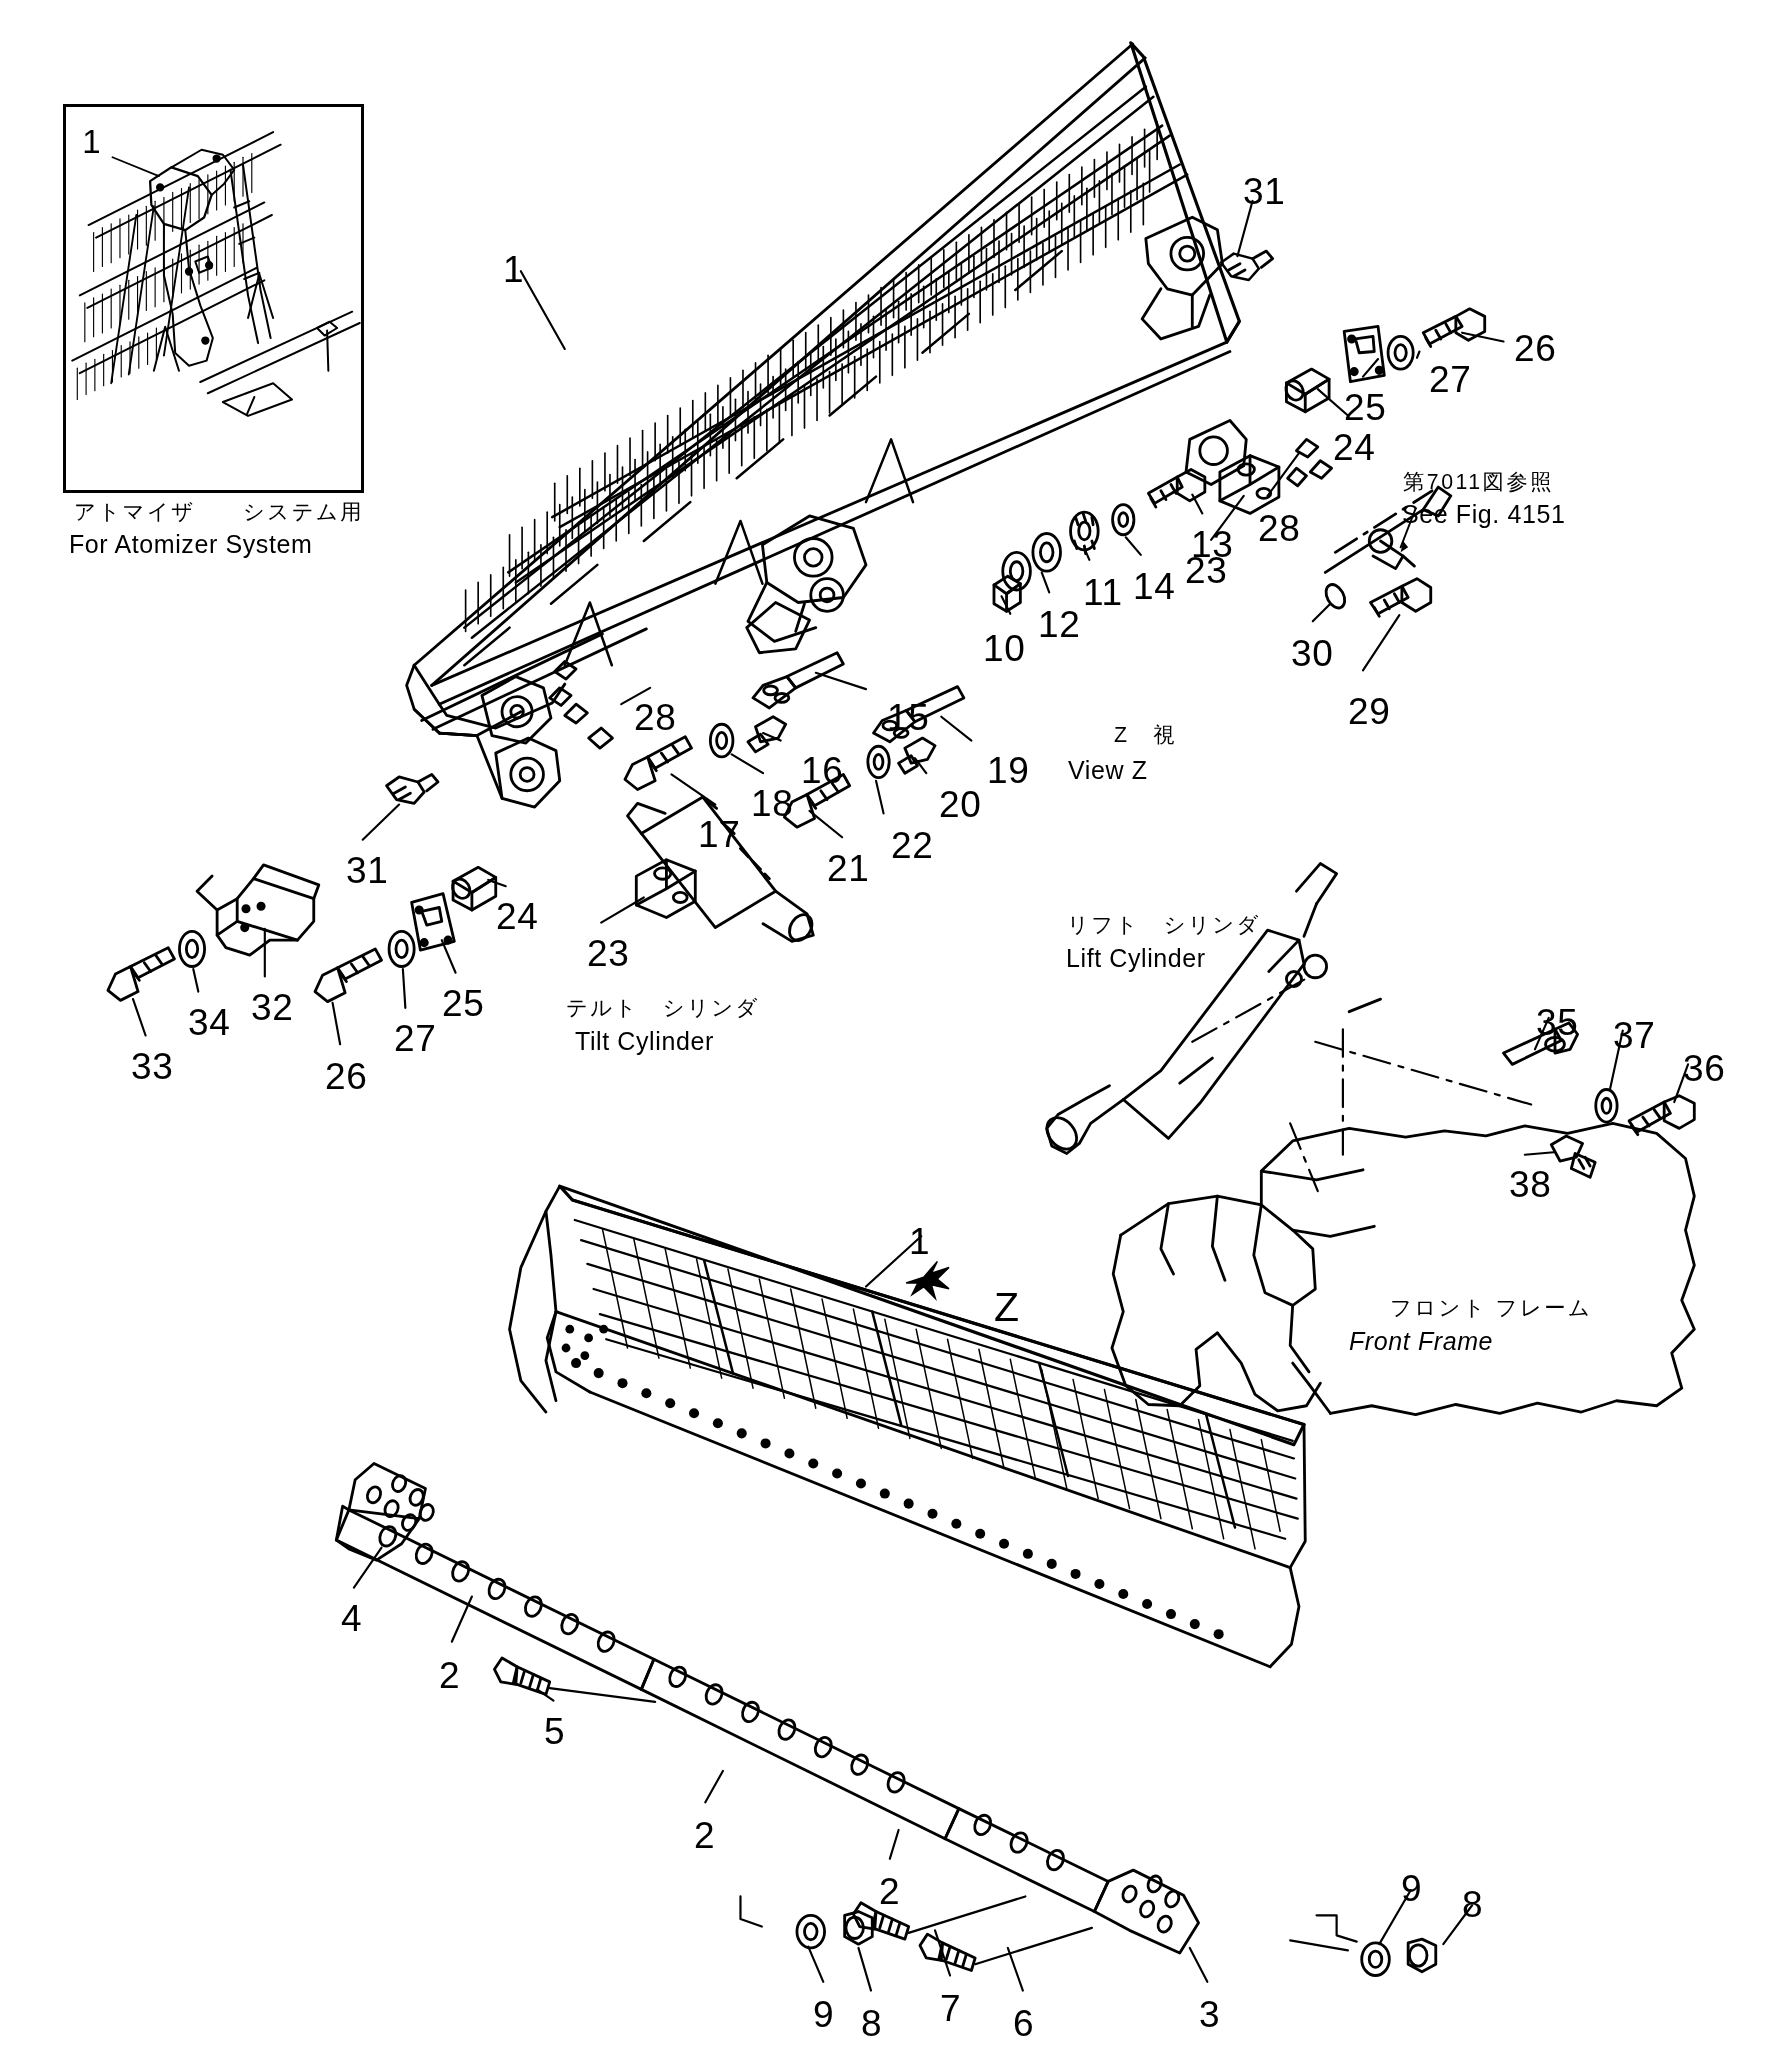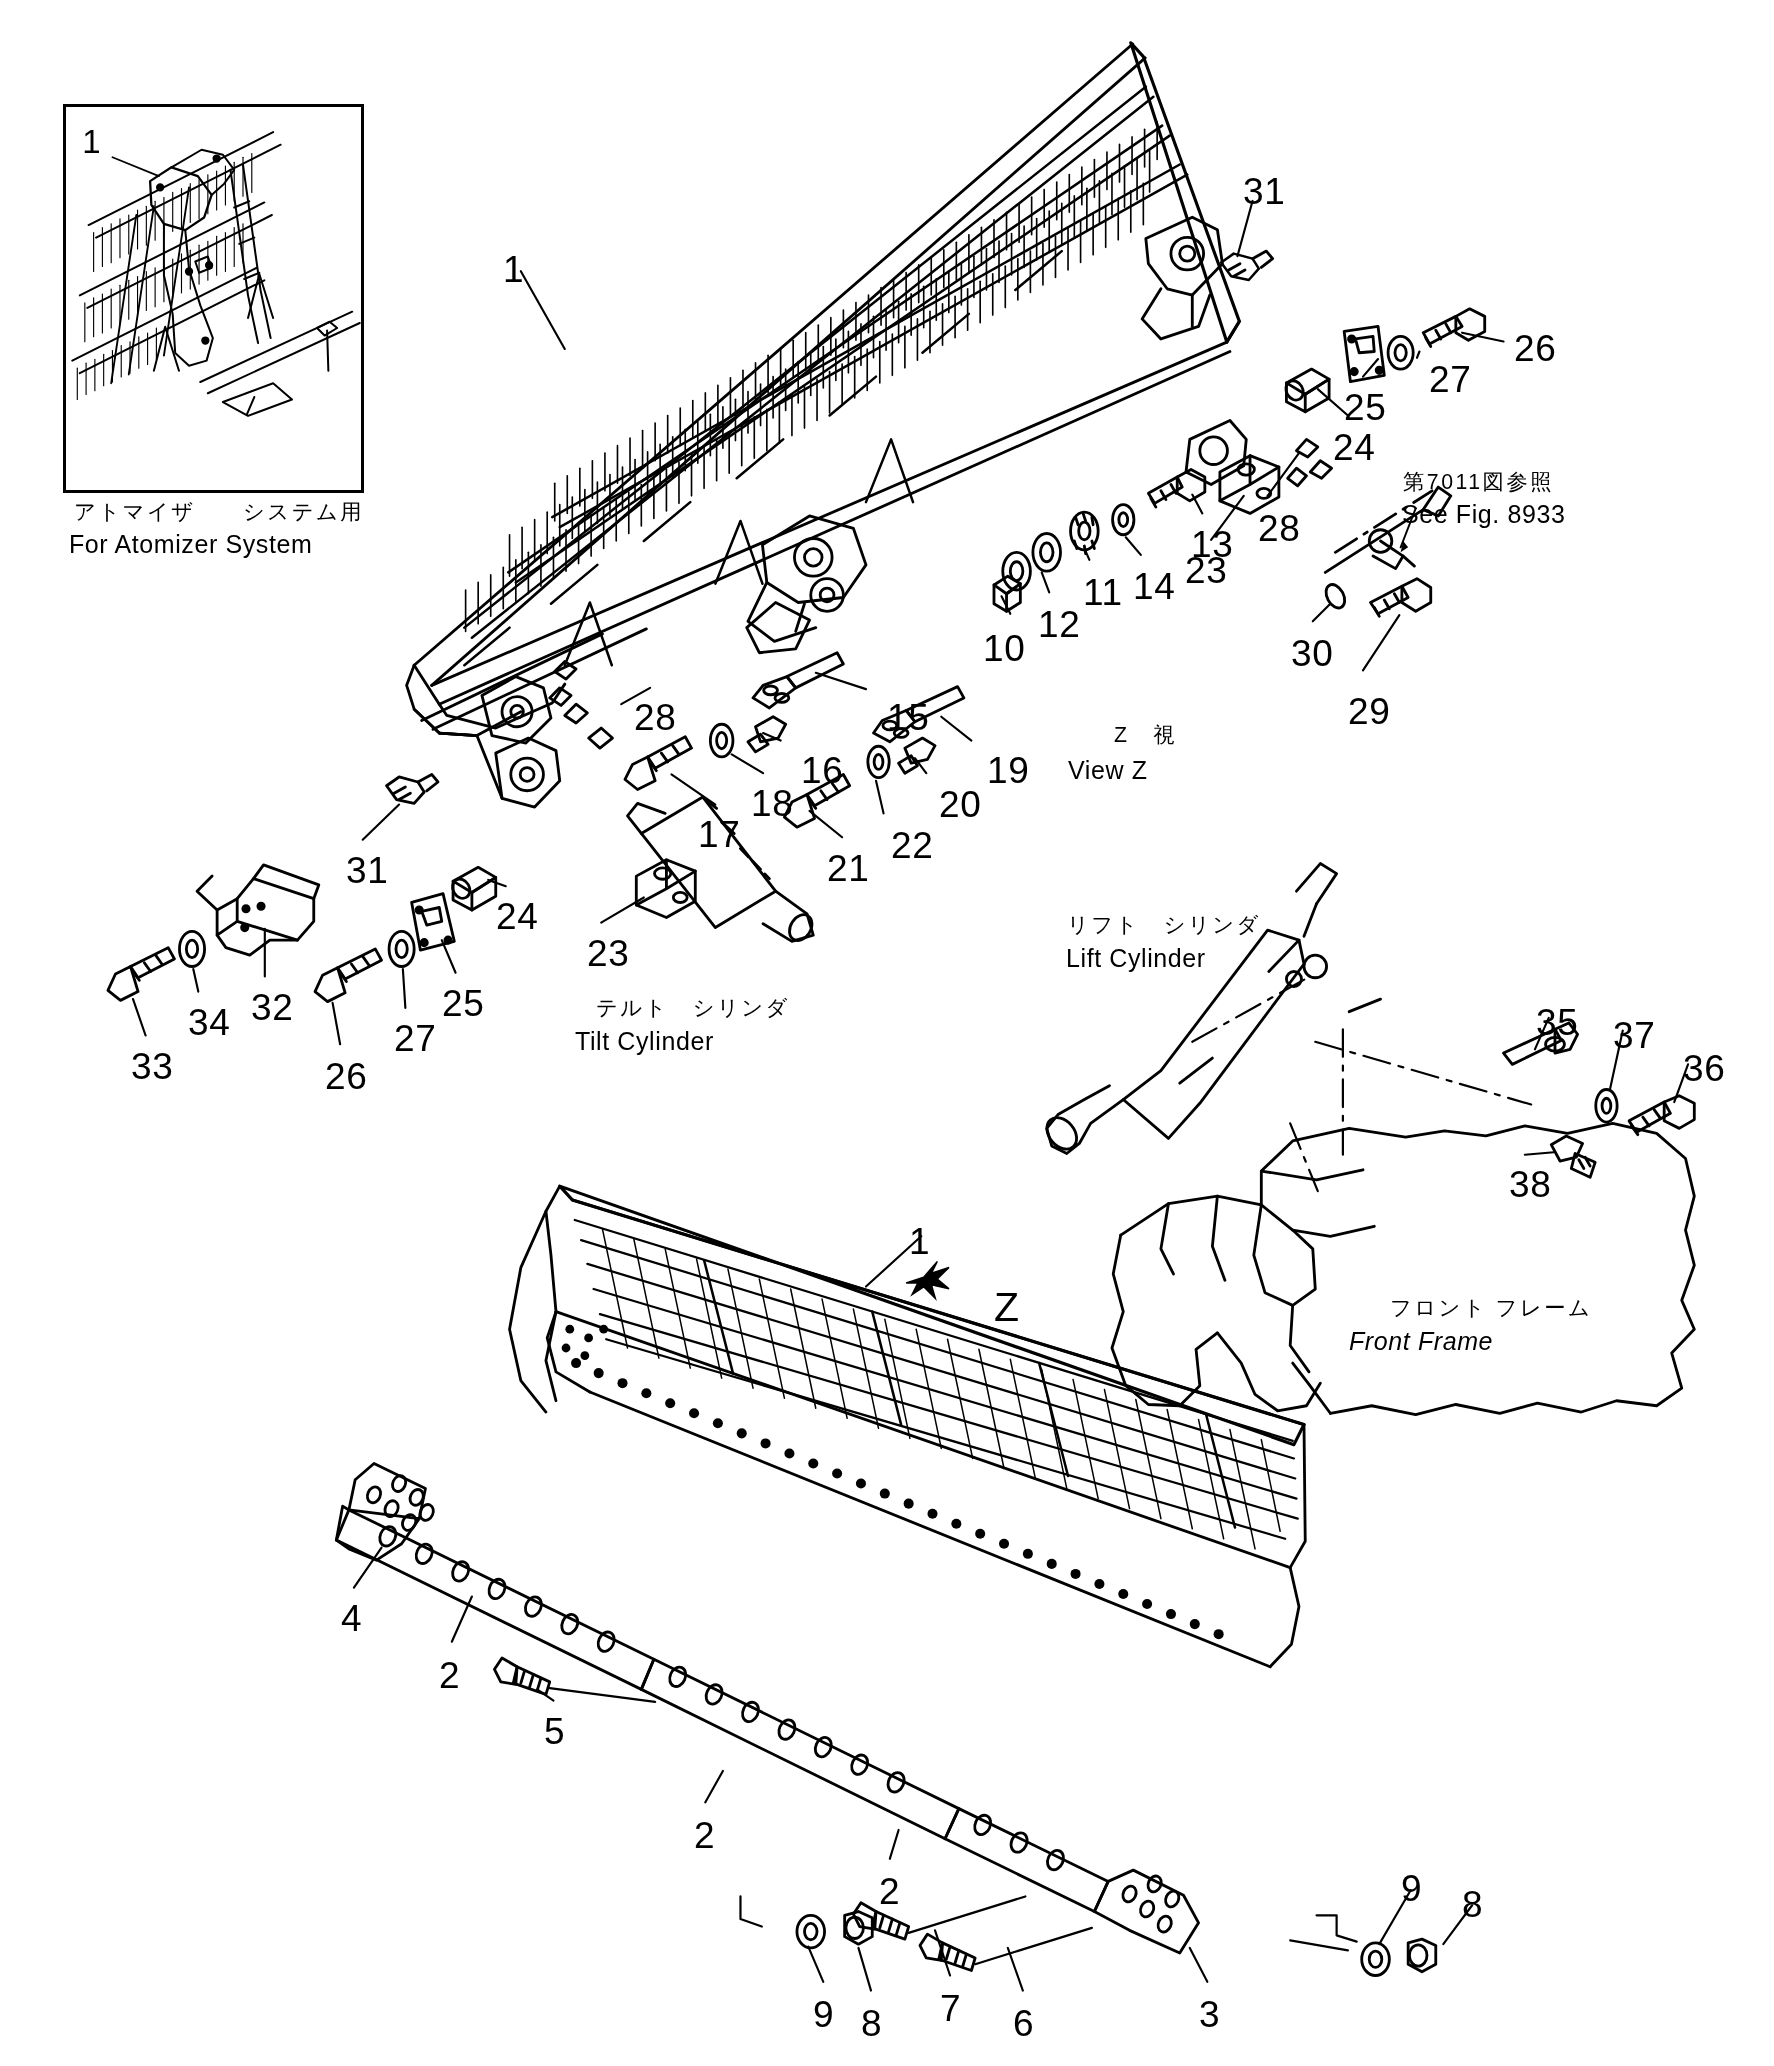--- a/index.html
+++ b/index.html
@@ -819,26 +819,26 @@
         <path d="M74,80 L148,110" stroke-width="2.8"></path>
       </g>
     </svg>
     <div class="callout inset-num" style="left:16.3px;top:17.6px;">1</div>
   </div>
 
   <div class="callout small-jp" style="left:74px;top:502px;">アトマイザ　　システム用</div>
   <div class="callout small-en" style="left:69px;top:532px;">For Atomizer System</div>
 
   <div class="callout small-jp" style="left:1403px;top:472px;">第7011図参照</div>
-  <div class="callout small-en" style="left:1402px;top:502px;">See Fig. 8933</div>
+  <div class="callout small-en" style="left:1402px;top:502px;">See Fig. 4151</div>
 
   <div class="callout small-jp" style="left:1078px;top:725px;margin-left:36px;">Z　視</div>
   <div class="callout small-en" style="left:1068px;top:758px;">View Z</div>
 
-  <div class="callout small-jp" style="left:596px;top:998px;text-align:center;">テルト　シリンダ</div>
+  <div class="callout small-jp" style="left:566px;top:998px;text-align:center;">テルト　シリンダ</div>
   <div class="callout small-en" style="left:575px;top:1029px;">Tilt Cylinder</div>
 
   <div class="callout small-jp" style="left:1067px;top:915px;">リフト　シリンダ</div>
   <div class="callout small-en" style="left:1066px;top:946px;">Lift Cylinder</div>
 
   <div class="callout small-jp" style="left:1354px;top:1298px;margin-left:36px;">フロント フレーム</div>
   <div class="callout small-en" style="left:1349px;top:1329px;font-style:italic;">Front Frame</div>
 
   <div class="callout zmark" style="left:994px;top:1287px;">Z</div>
 

